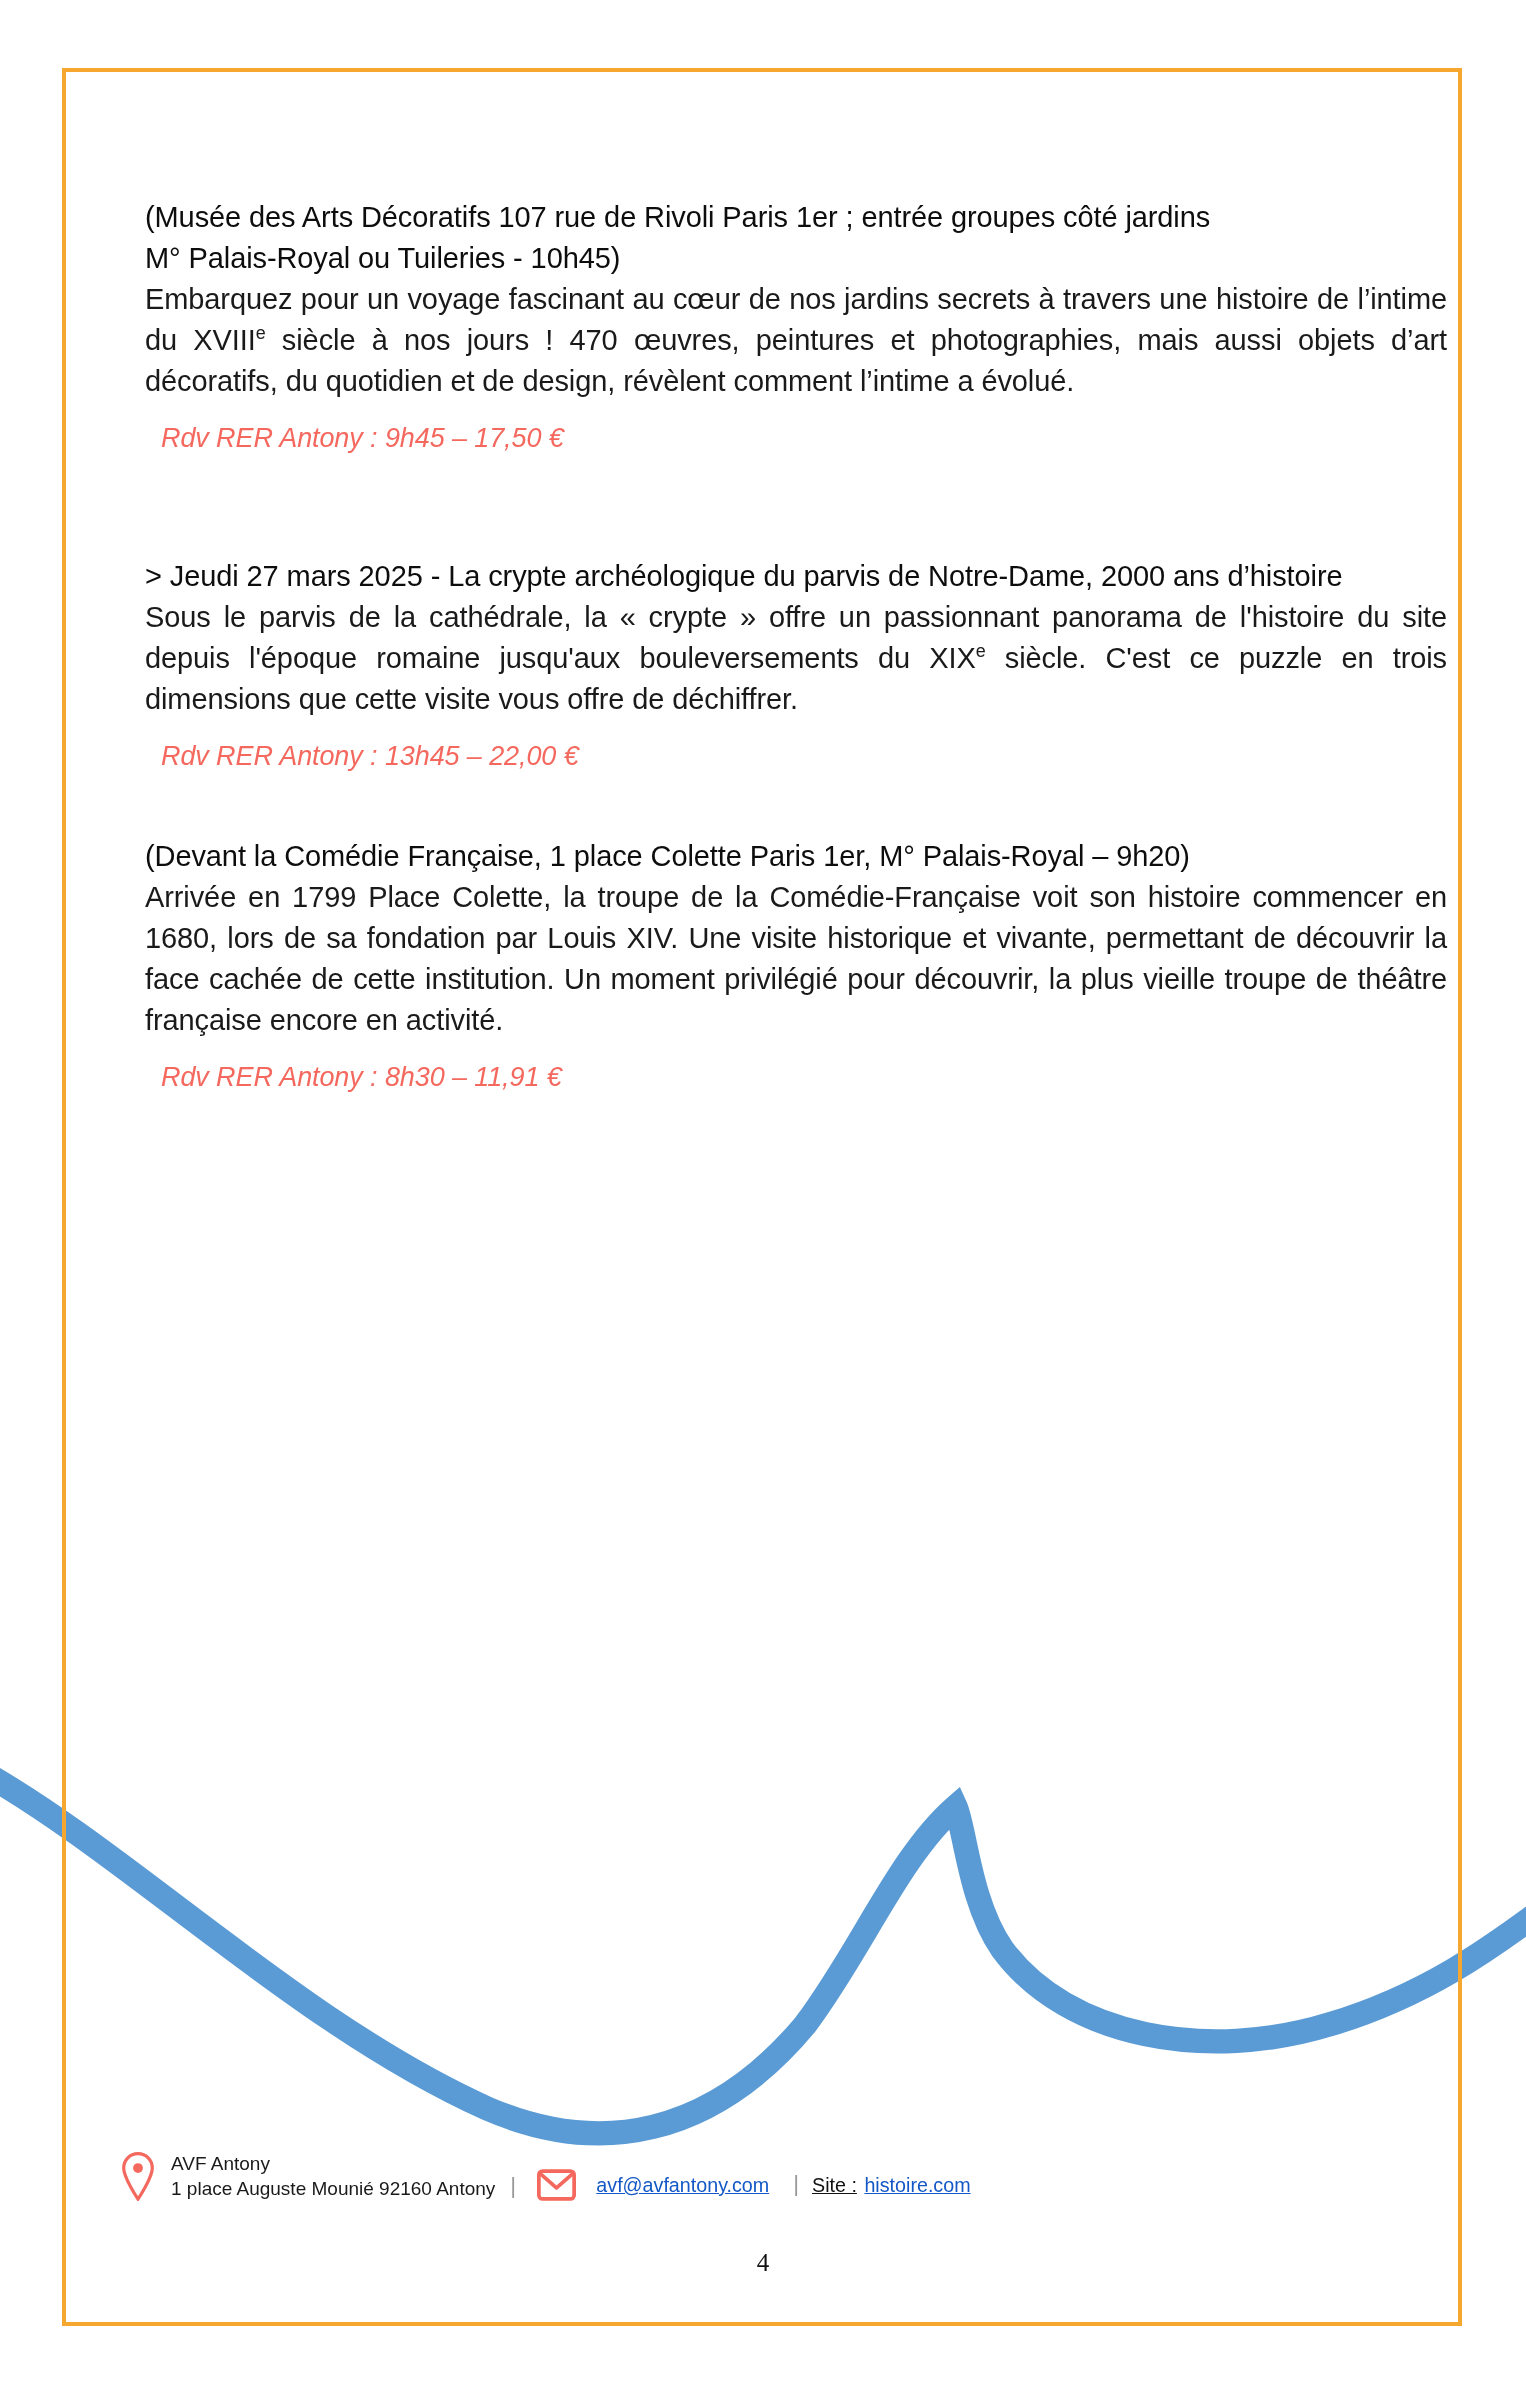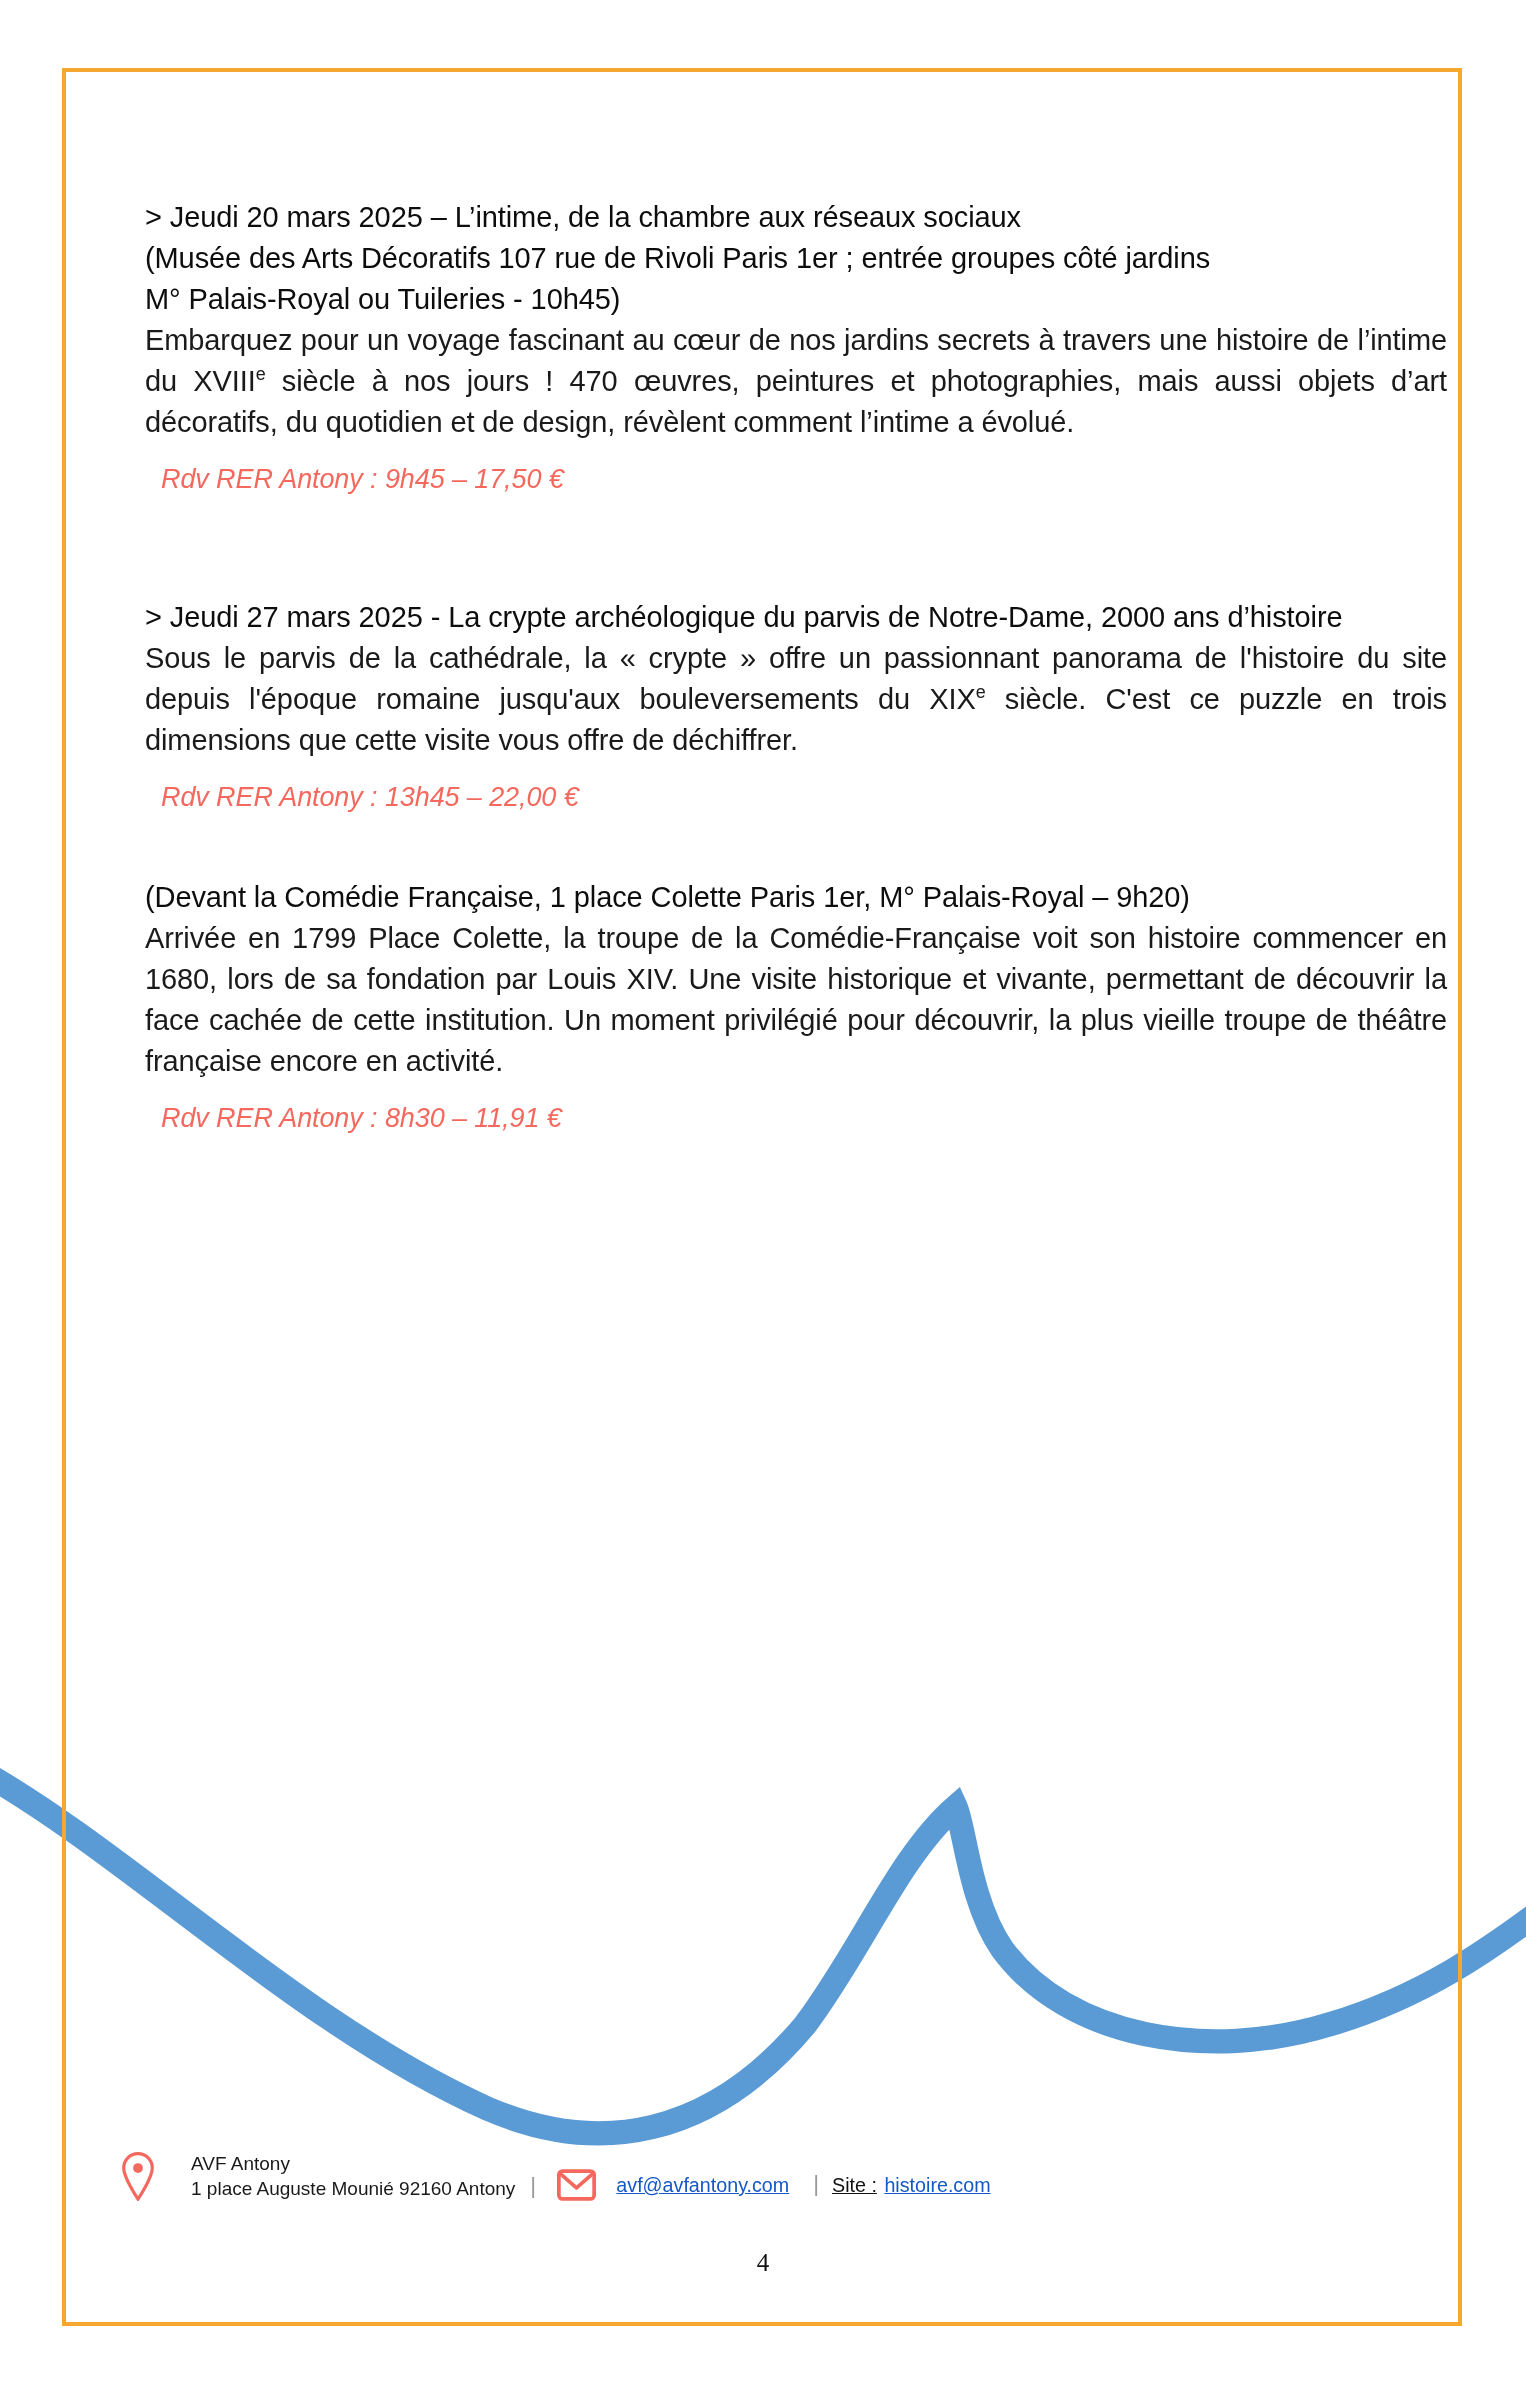--- a/index.html
+++ b/index.html
@@ -116,21 +116,20 @@
     width: 32px;
     height: 49px;
     flex: 0 0 32px;
     margin-right: 17px;
   }
   .pin-icon svg { display: block; }
 
   .addr {
     line-height: 25px;
     white-space: nowrap;
-    margin-left: 20px;
   }
   .addr .org { display: block; }
   .addr .street { display: block; }
 
   .sep {
     color: #999;
     margin: 0 15px;
     font-size: 22.5px;
     align-self: flex-end;
     position: relative;
@@ -198,21 +197,20 @@
                C 920 250, 960 150, 1020 98
                C 1030 120, 1035 200, 1070 250
                C 1140 345, 1290 370, 1420 330
                C 1520 300, 1590 250, 1650 205" fill="none" stroke="#5B9BD5" stroke-width="26" stroke-linecap="round"></path>
     </svg>
   </div>
 
   <div class="content">
 
     <div class="block">
-      <div class="line-head">&gt; Jeudi 20 mars 2025 – L’intime, de la chambre aux réseaux sociaux</div>
       <div class="line-head">(Musée des Arts Décoratifs 107 rue de Rivoli Paris 1er ; entrée groupes côté jardins</div>
       <div class="line-head">M° Palais-Royal ou Tuileries - 10h45)</div>
       <p class="body-text"><span>Embarquez pour un voyage fascinant au cœur de nos jardins secrets à travers une histoire de l’intime du XVIII</span><sup>e</sup><span> siècle à nos jours ! 470 œuvres, peintures et photographies, mais aussi objets d’art décoratifs, du quotidien et de design, révèlent comment l’intime a évolué.</span></p>
       <div class="rdv">Rdv RER Antony : 9h45 – 17,50 €</div>
     </div>
 
     <div class="gap-lg"></div>
 
     <div class="block">
       <div class="line-head head-just">&gt; Jeudi 27 mars 2025 - La crypte archéologique du parvis de Notre-Dame, 2000 ans d’histoire</div>

